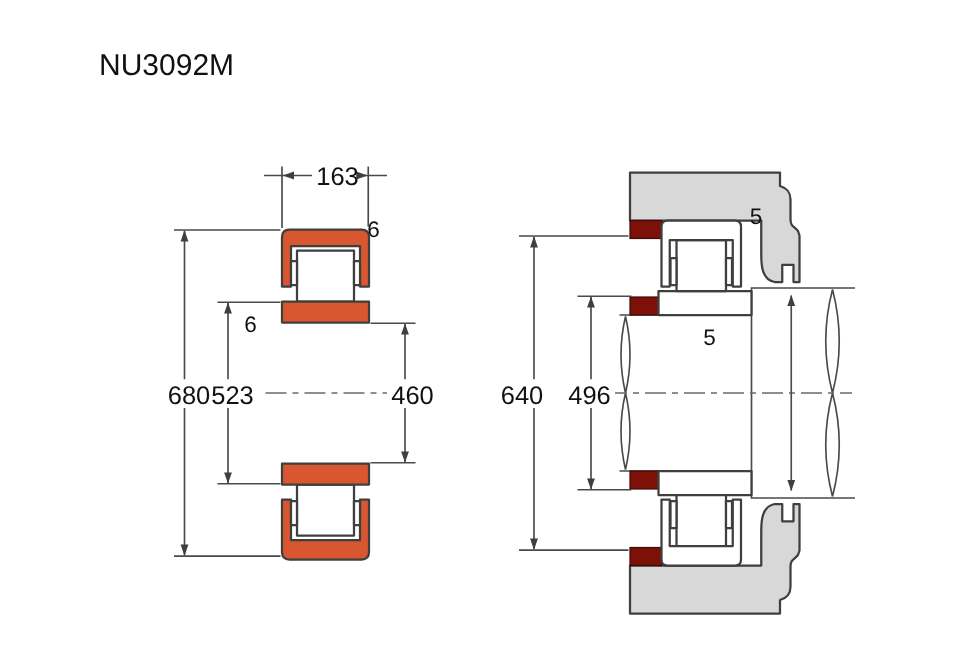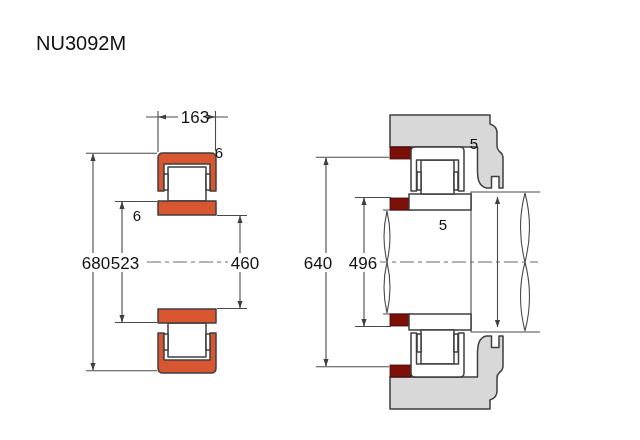--- a/index.html
+++ b/index.html
@@ -1,17 +1,17 @@
 <!DOCTYPE html>
 <html><head>
 <meta charset="utf-8">
 <style>
   html,body{margin:0;padding:0;background:#ffffff;}
   .stage{position:relative;width:540px;height:440px;background:#ffffff;overflow:hidden;
-         font-family:"Liberation Sans",sans-serif;}
+         font-family:"Liberation Sans",sans-serif;margin-left:30px;}
   svg{display:block}
   text{font-family:"Liberation Sans","DejaVu Sans",sans-serif;fill:#111111;}
   .dimnum{font-size:17px;}
   .smallnum{font-size:15px;}
   .title{font-size:20px;}
   .outline{stroke:#3f3f3f;stroke-width:1.5;stroke-linejoin:round;}
   .thin{stroke:#4a4a4a;stroke-width:1.1;fill:none;}
   .arrow{fill:#3f3f3f;stroke:none;}
   .chip{fill:#ffffff;stroke:none;}
   .centerline{stroke:#6a6a6a;stroke-width:1;stroke-dasharray:14 4 4 4;fill:none;}

